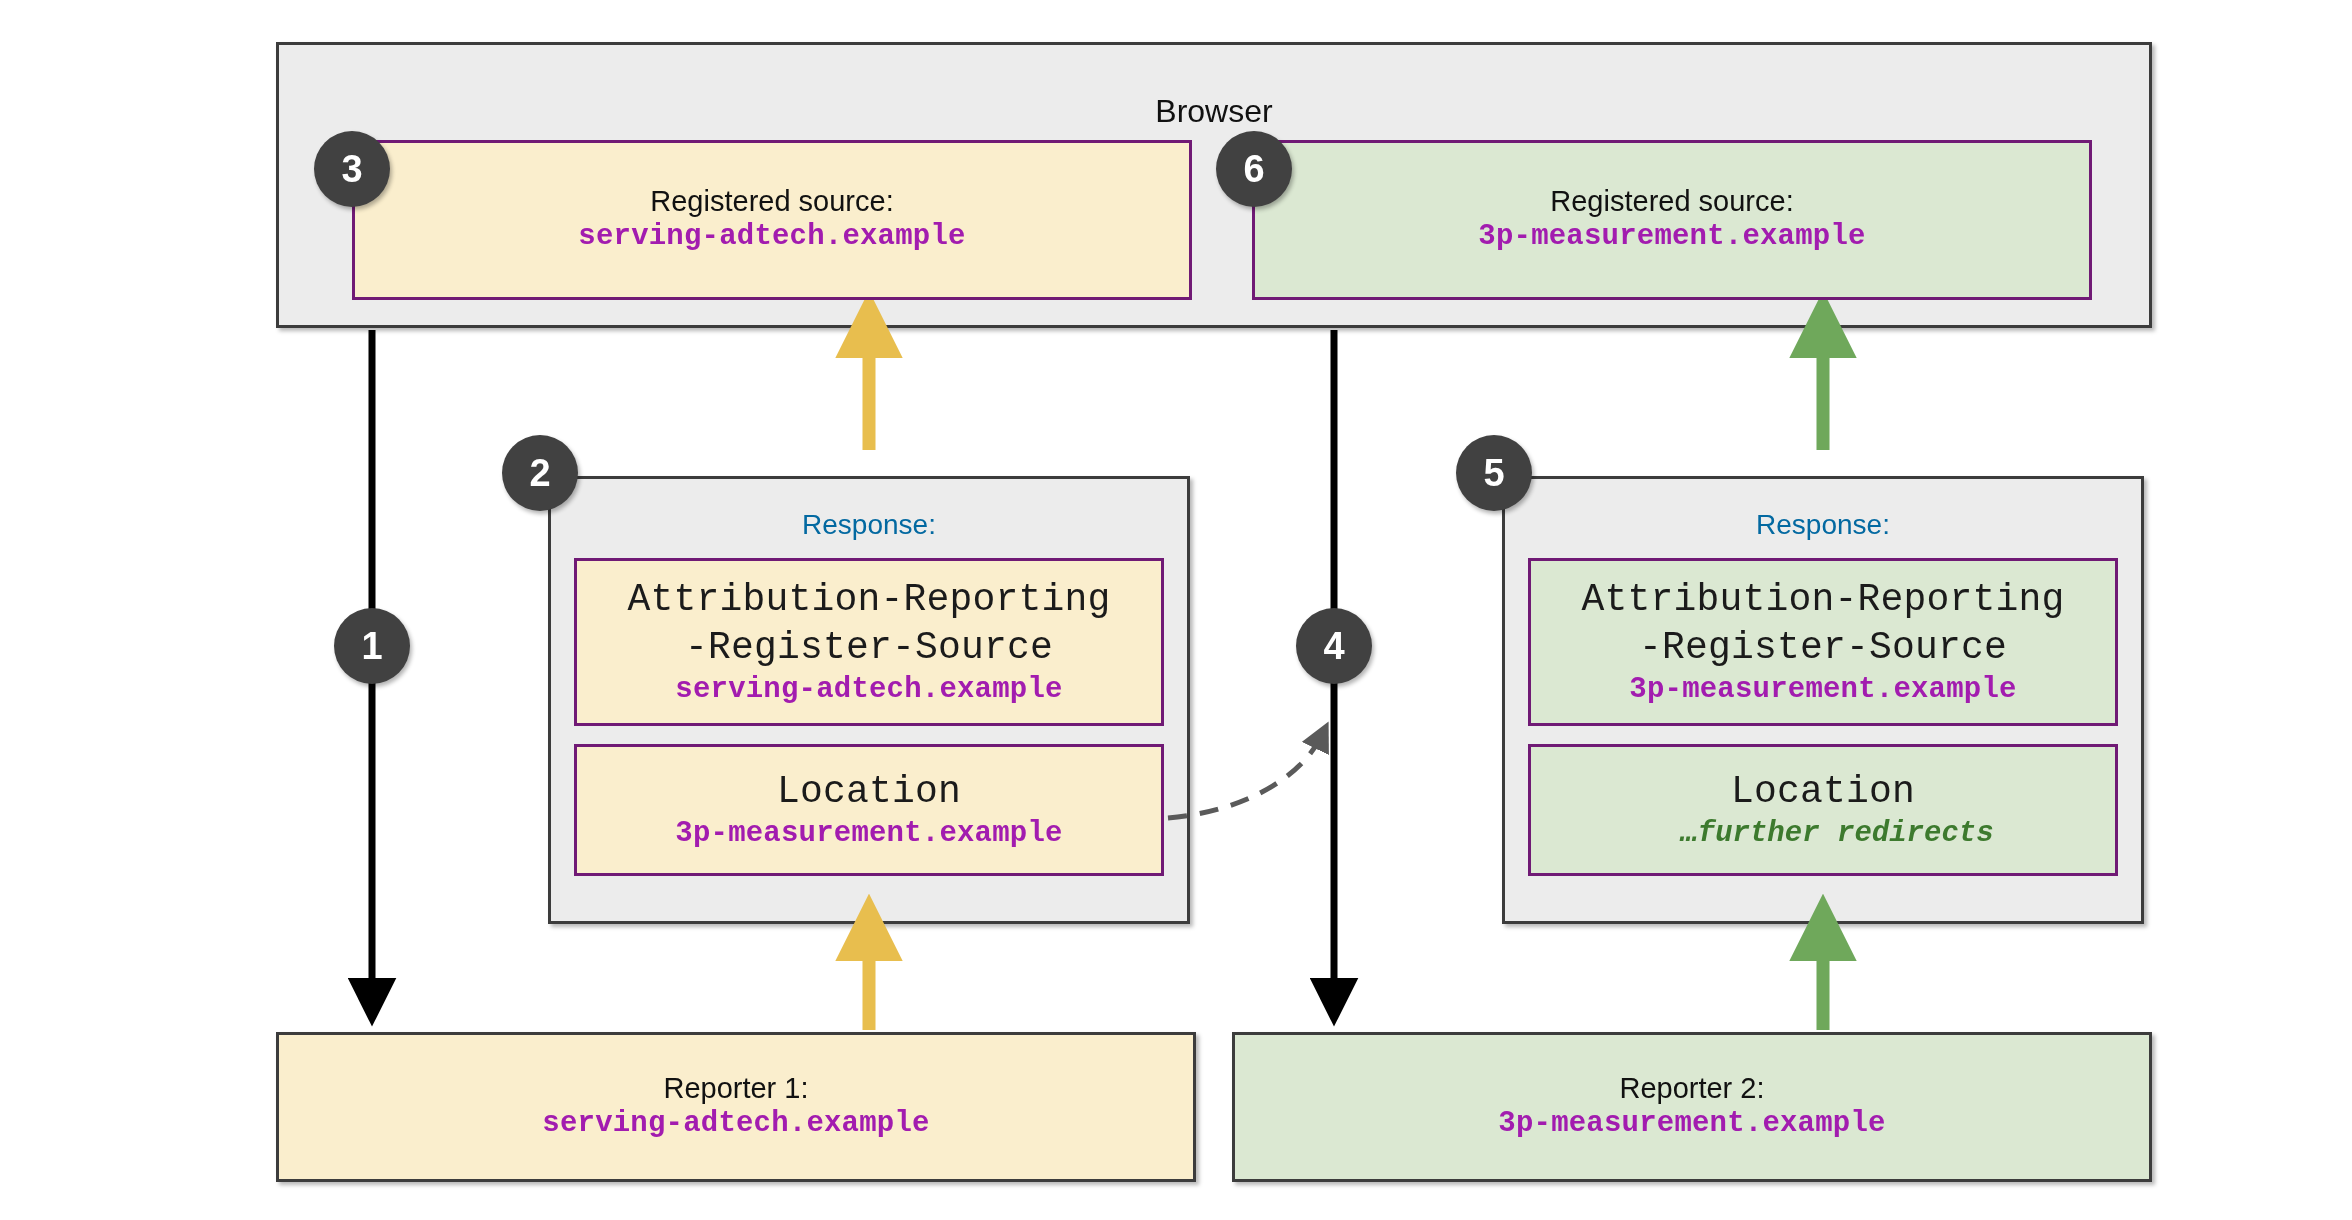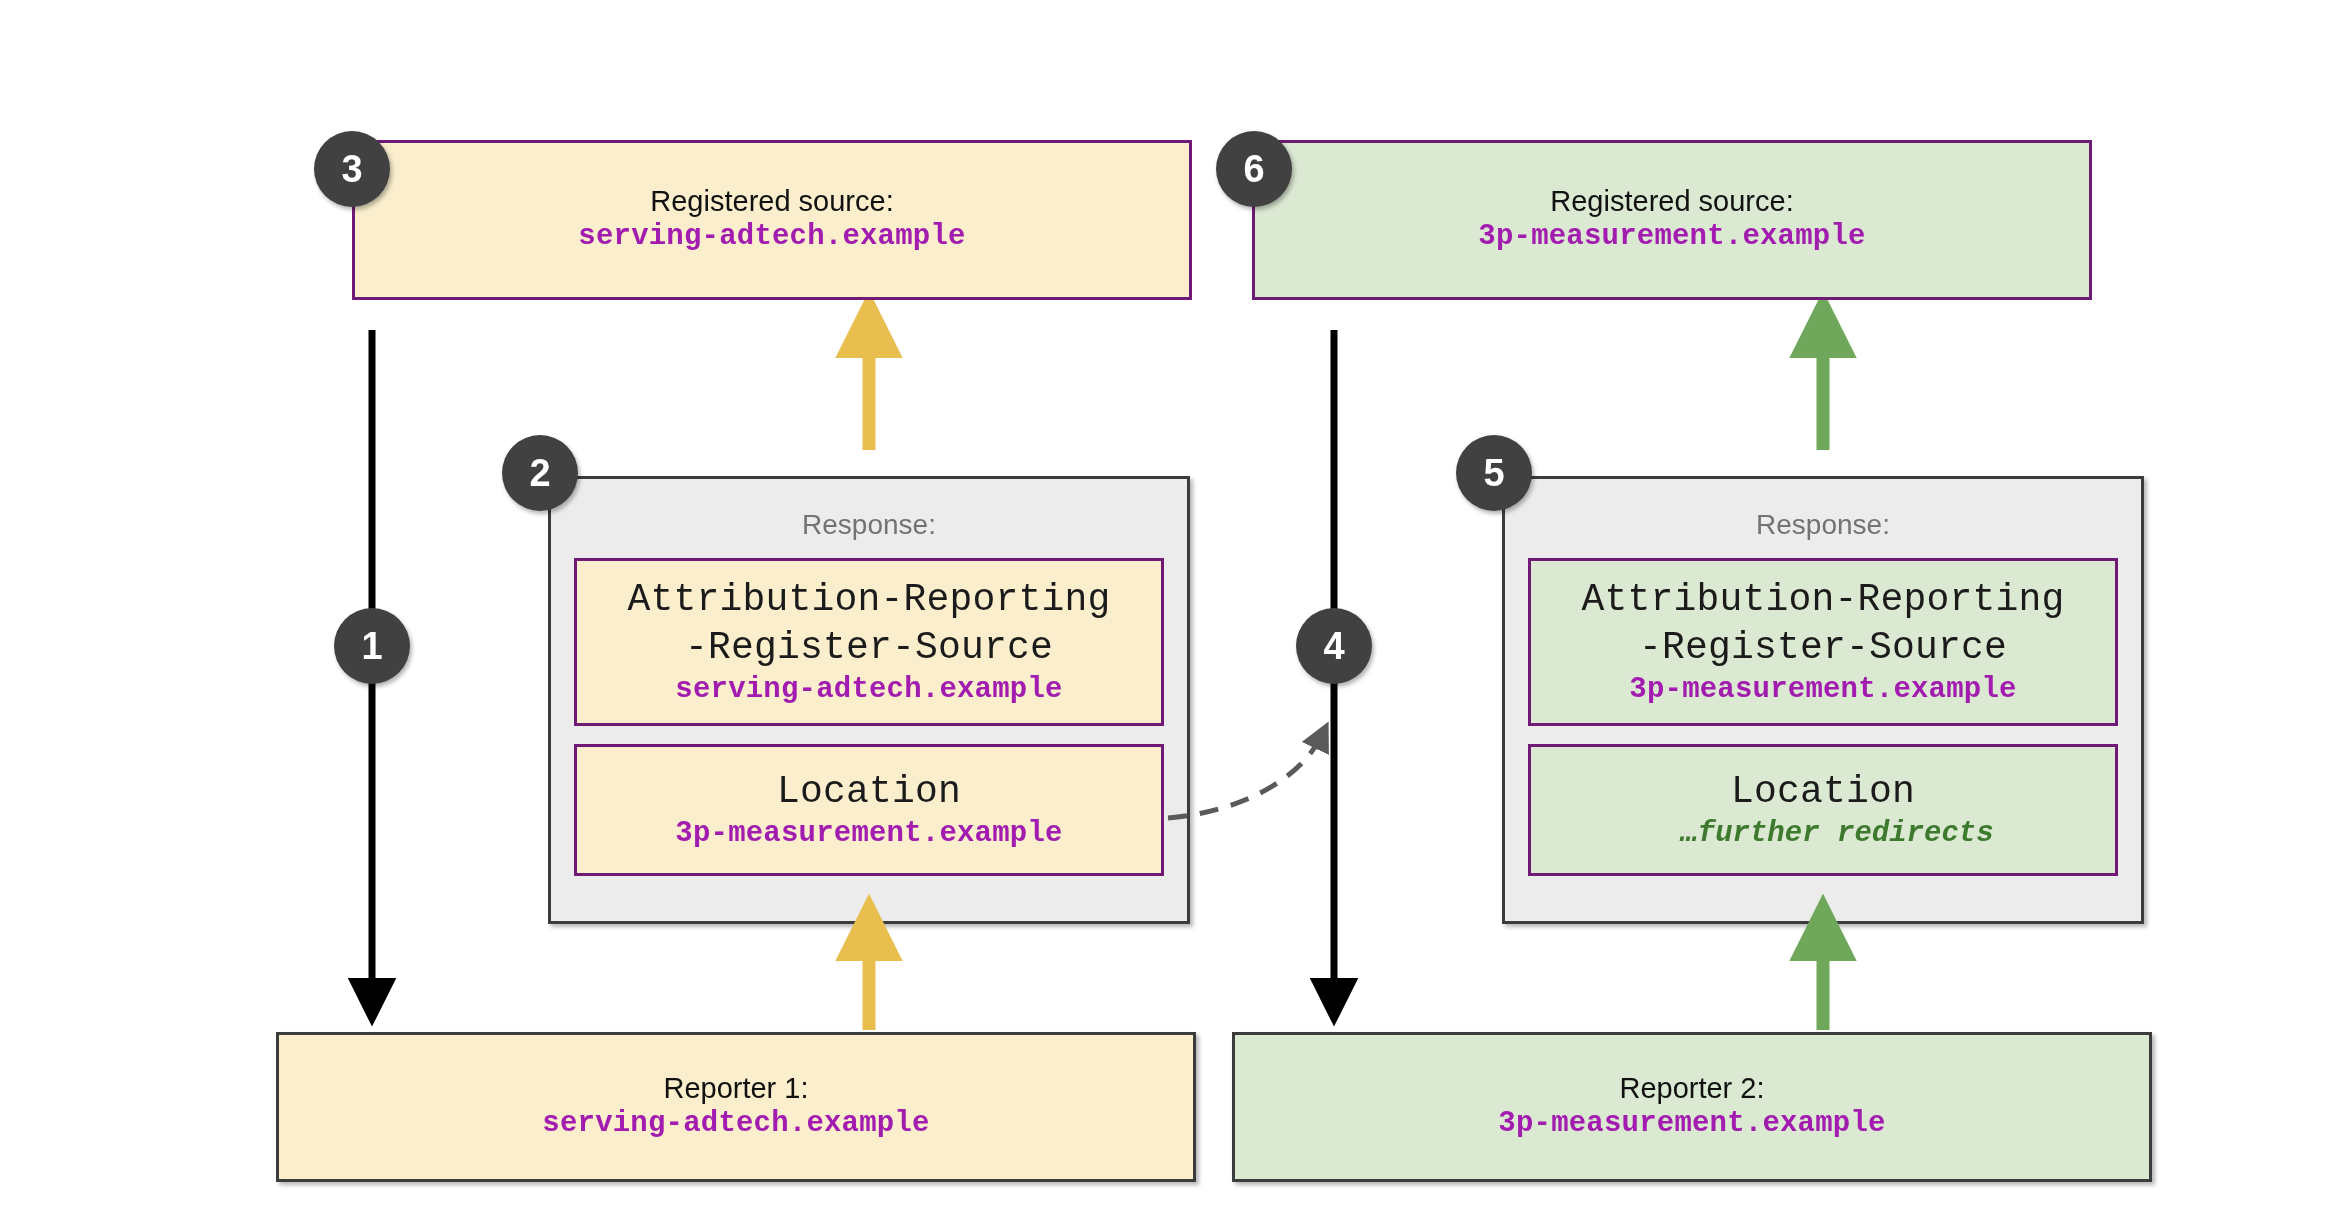--- a/index.html
+++ b/index.html
@@ -24,21 +24,21 @@
   .inner-box.yellow{background:#faeecd;}
   .inner-box.green {background:#dbe8d2;}
 
   
   .t-sans{font-family:"Liberation Sans", sans-serif;font-size:29px;color:#111111;line-height:1.22;}
   .t-mono{font-family:"Liberation Mono", monospace;font-size:38px;color:#1b1b1b;line-height:1.26;letter-spacing:.2px;}
   .t-mono-green{font-family:"Liberation Mono", monospace;font-size:29px;font-weight:bold;
                 color:#a21caf;line-height:1.26;letter-spacing:.2px;}
   .t-italic-green{font-family:Liberation Mono, monospace;font-size:29px;font-weight:bold;
                   font-style:italic;color:#3d7a2e;line-height:1.26;margin-left:28px;}
-  .t-label{font-family:"Liberation Sans", sans-serif;font-size:28px;color:#737373;}
+  .t-label{font-family:"Liberation Sans", sans-serif;font-size:28px;color:#0369a1;}
 
   .browser-title{position:absolute;left:0;right:0;top:48px;text-align:center;
                  font-family:"Liberation Sans", sans-serif;font-size:32px;color:#111;}
 
   .resp-label{position:absolute;left:0;right:0;top:30px;text-align:center;}
 
   
   .badge{position:absolute;width:76px;height:76px;border-radius:50%;
          background:#414141;box-shadow:2px 3px 4px rgba(0,0,0,.3);
          display:flex;align-items:center;justify-content:center;
@@ -91,20 +91,23 @@
 
     <g>
       <line x1="1823" y1="1030" x2="1823" y2="930" stroke="#6fa85b" stroke-width="13" marker-end="url(#ah-green)"></line>
     </g>
 
     <g>
       <line x1="1823" y1="450" x2="1823" y2="327" stroke="#6fa85b" stroke-width="13" marker-end="url(#ah-green)"></line>
     </g>
   </svg>
 
+  <div class="box grey" style="left:276px;top:42px;width:1876px;height:286px;">
+    <div class="browser-title">Browser</div>
+  </div>
 
   <div class="inner-box yellow" style="left:352px;top:140px;width:840px;height:160px;z-index:20;">
     <div class="t-sans">Registered source:</div>
     <div class="t-mono-green">serving-adtech.example</div>
   </div>
 
   <div class="inner-box green" style="left:1252px;top:140px;width:840px;height:160px;z-index:20;">
     <div class="t-sans">Registered source:</div>
     <div class="t-mono-green">3p-measurement.example</div>
   </div>

